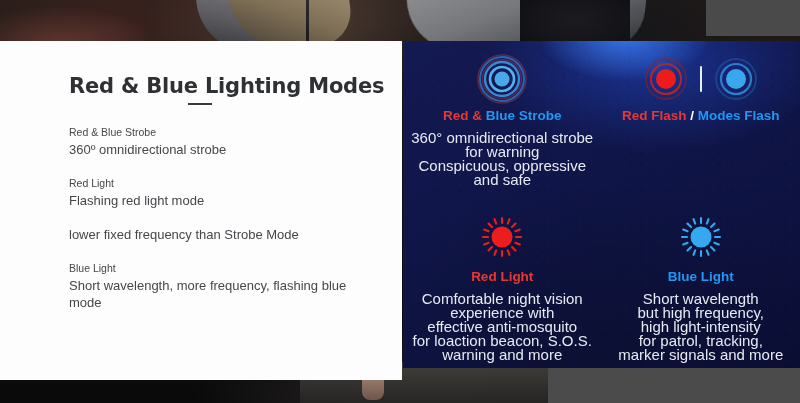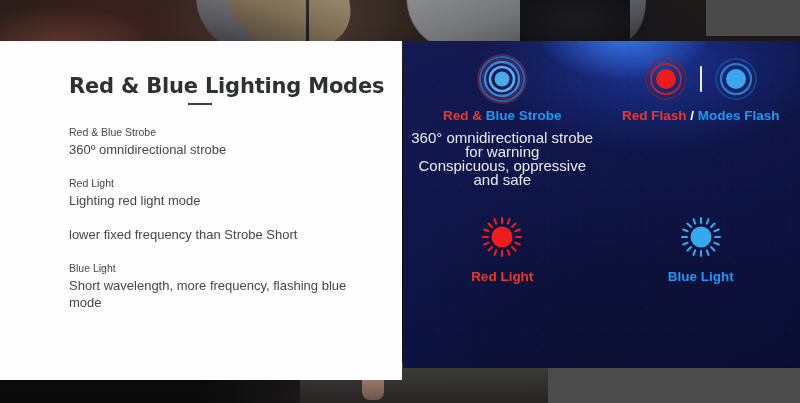--- a/index.html
+++ b/index.html
@@ -172,24 +172,24 @@
     <div class="title">Red &amp; Blue Lighting Modes</div>
     <div class="title-rule"></div>
 
     <div class="modes">
       <div class="mode">
         <div class="mode-name">Red &amp; Blue Strobe</div>
         <div class="mode-desc">360º omnidirectional strobe</div>
       </div>
       <div class="mode">
         <div class="mode-name">Red Light</div>
-        <div class="mode-desc">Lighting red light mode</div>
+        <div class="mode-desc">Flashing red light mode</div>
       </div>
       <div class="mode">
-        <div class="mode-desc">lower fixed frequency than Strobe Short</div>
+        <div class="mode-desc">lower fixed frequency than Strobe Mode</div>
       </div>
       <div class="mode">
         <div class="mode-name">Blue Light</div>
         <div class="mode-desc">Short wavelength, more frequency, flashing blue mode</div>
       </div>
     </div>
   </div>
 
   <div class="card-right">
     <div class="tex"></div>
@@ -253,20 +253,21 @@
                 <line x1="3.2" y1="13.5" x2="7.6" y2="15.2"></line>
                 <line x1="34.4" y1="26.8" x2="38.8" y2="28.5"></line>
                 <line x1="3.2" y1="28.5" x2="7.6" y2="26.8"></line>
                 <line x1="34.4" y1="15.2" x2="38.8" y2="13.5"></line>
               </g>
               <circle cx="21" cy="21" r="10.5" fill="#ee1d1d"></circle>
             </svg>
           </span>
         </div>
         <div class="c-head r2"><span class="red">Red Light</span></div>
+        <div class="c-body">Comfortable night vision<br>experience with<br>effective anti-mosquito<br>for loaction beacon, S.O.S.<br>warning and more</div>
       </div>
 
       <div class="cell r2">
         <div class="icon-row">
           <span>
             <svg class="ic" width="42" height="42" viewBox="0 0 42 42">
               <g stroke="#35a8ef" stroke-width="2.1" stroke-linecap="round">
                 <line x1="21" y1="2" x2="21" y2="7"></line>
                 <line x1="21" y1="35" x2="21" y2="40"></line>
                 <line x1="2" y1="21" x2="7" y2="21"></line>
@@ -282,18 +283,19 @@
                 <line x1="3.2" y1="13.5" x2="7.6" y2="15.2"></line>
                 <line x1="34.4" y1="26.8" x2="38.8" y2="28.5"></line>
                 <line x1="3.2" y1="28.5" x2="7.6" y2="26.8"></line>
                 <line x1="34.4" y1="15.2" x2="38.8" y2="13.5"></line>
               </g>
               <circle cx="21" cy="21" r="10.5" fill="#35a8ef"></circle>
             </svg>
           </span>
         </div>
         <div class="c-head r2"><span class="blue">Blue Light</span></div>
+        <div class="c-body">Short wavelength<br>but high frequency,<br>high light-intensity<br>for patrol, tracking,<br>marker signals and more</div>
       </div>
 
     </div>
   </div>
 
 </div>
 
 </body></html>

